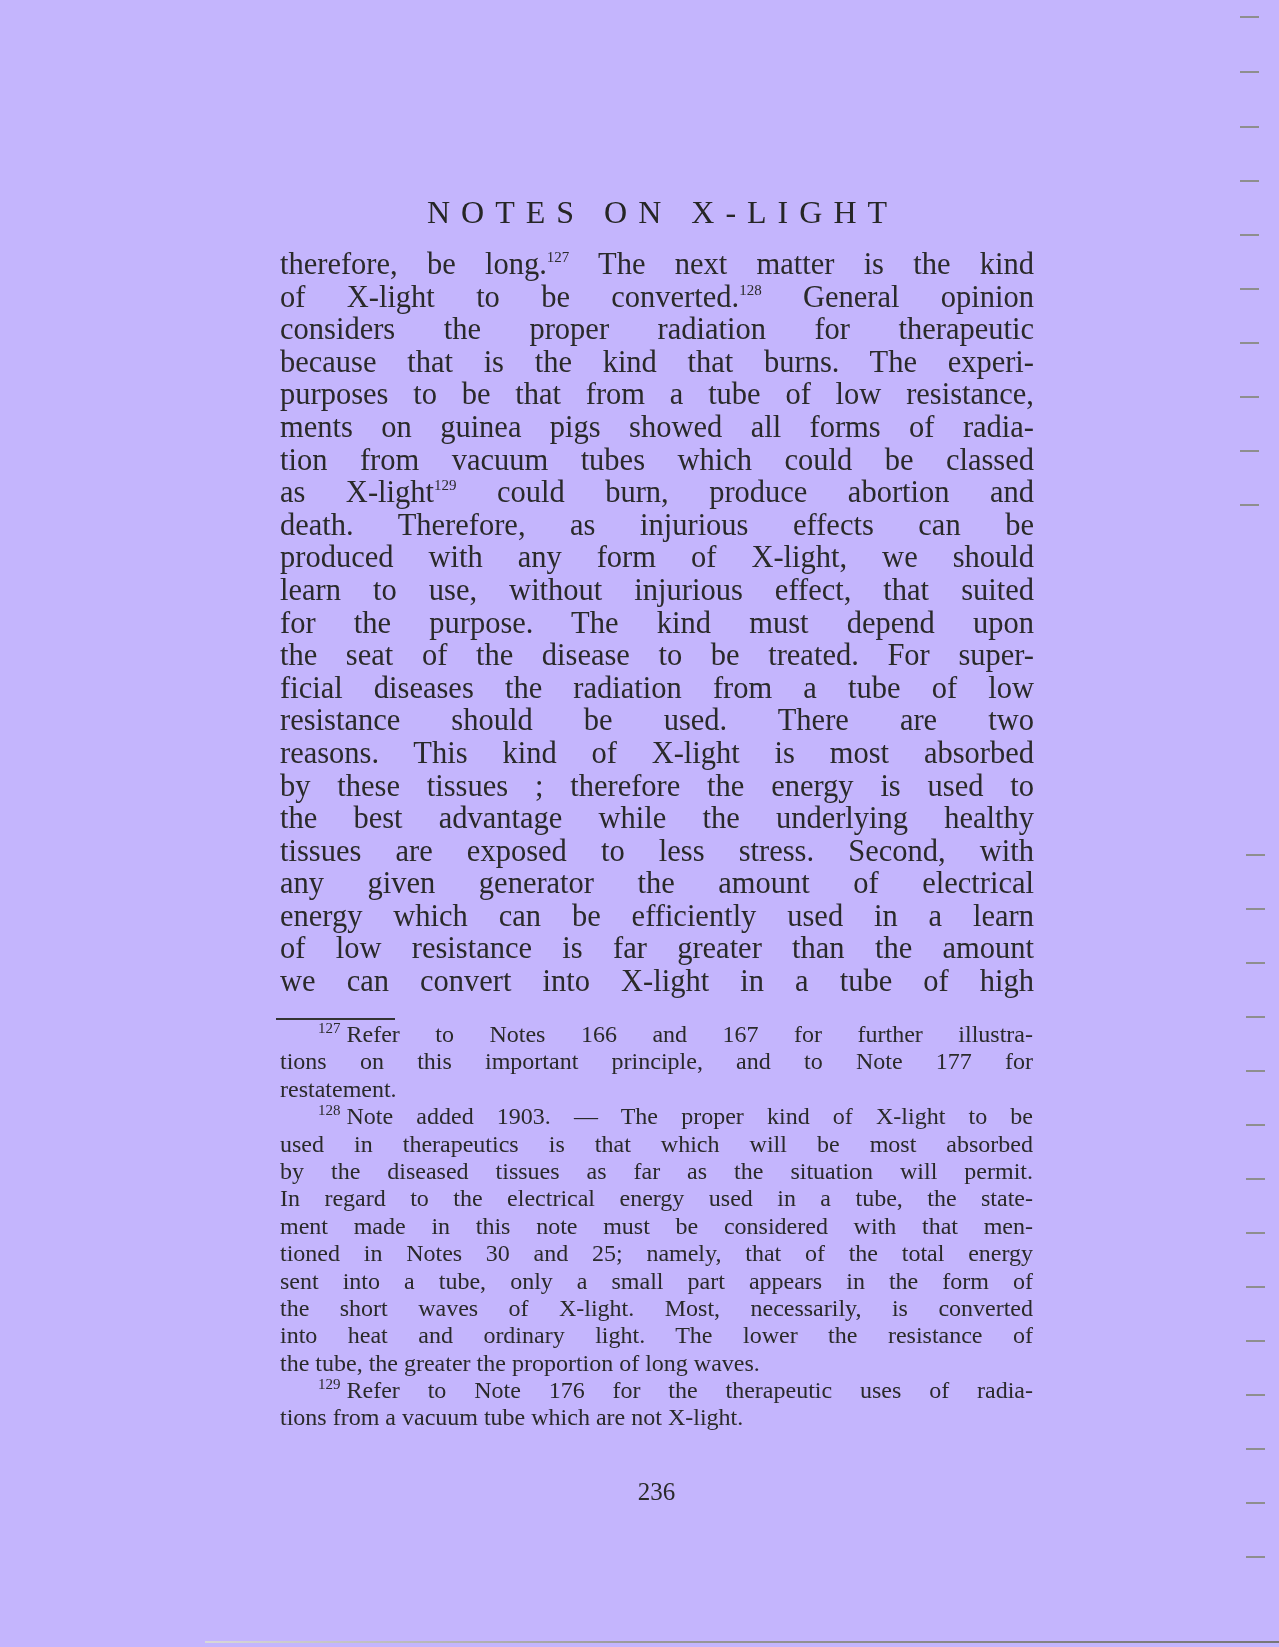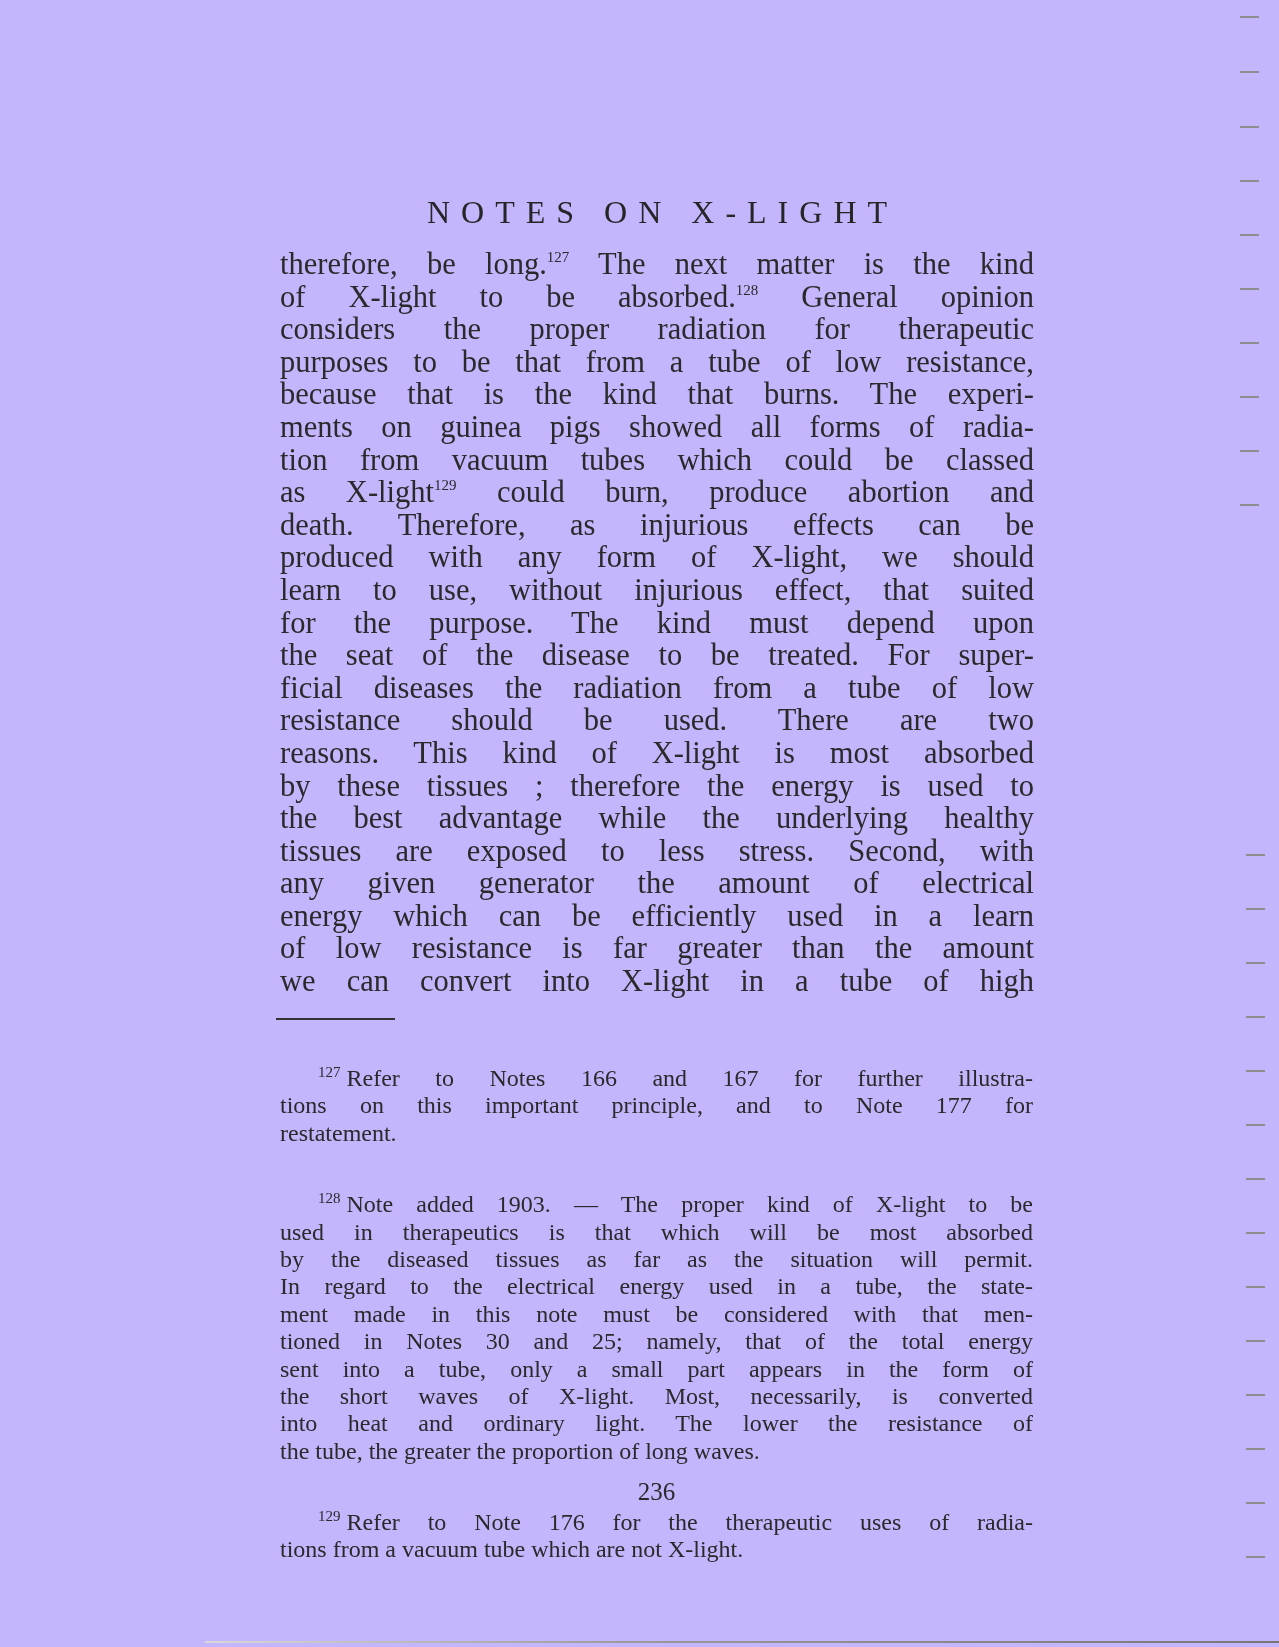--- a/index.html
+++ b/index.html
@@ -79,21 +79,20 @@
     font-size: 24px;
     text-align: justify;
     text-align-last: justify;
     color: #2a2a2a;
   }
   .fline.last {
     text-align-last: left;
   }
   .fline.indent {
     padding-left: 38px;
-    margin-top: 44px;
   }
   sup.fnum {
     font-size: 15px;
     vertical-align: 9px;
     line-height: 0;
     margin-right: 6px;
   }
   .page-number {
     position: absolute;
     left: 280px;
@@ -127,24 +126,24 @@
 </style>
 </head>
 <body>
 
 <div class="page">
 
   <div class="running-head">NOTES ON X-LIGHT</div>
 
   <div class="body-text">
     <span class="line"><span>therefore, be long.</span><sup class="ref">127</sup><span> The next matter is the kind</span></span>
-    <span class="line"><span>of X-light to be absorbed.</span><sup class="ref">128</sup><span> General opinion</span></span>
+    <span class="line"><span>of X-light to be converted.</span><sup class="ref">128</sup><span> General opinion</span></span>
     <span class="line">considers the proper radiation for therapeutic</span>
+    <span class="line">because that is the kind that burns. The experi-</span>
     <span class="line">purposes to be that from a tube of low resistance,</span>
-    <span class="line">because that is the kind that burns. The experi-</span>
     <span class="line">ments on guinea pigs showed all forms of radia-</span>
     <span class="line">tion from vacuum tubes which could be classed</span>
     <span class="line"><span>as X-light</span><sup class="ref">129</sup><span> could burn, produce abortion and</span></span>
     <span class="line">death. Therefore, as injurious effects can be</span>
     <span class="line">produced with any form of X-light, we should</span>
     <span class="line">learn to use, without injurious effect, that suited</span>
     <span class="line">for the purpose. The kind must depend upon</span>
     <span class="line">the seat of the disease to be treated. For super-</span>
     <span class="line">ficial diseases the radiation from a tube of low</span>
     <span class="line">resistance should be used. There are two</span>

